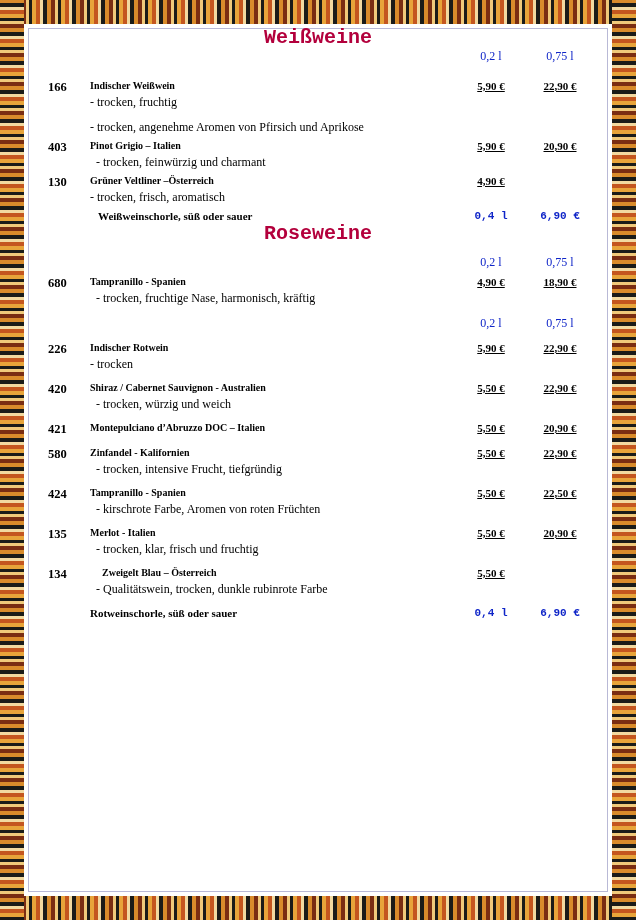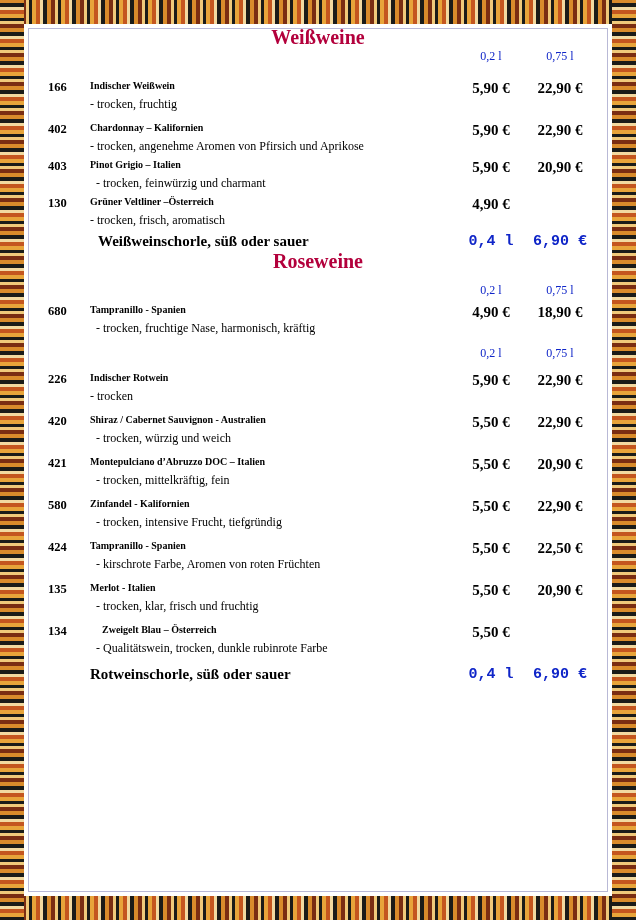--- a/index.html
+++ b/index.html
@@ -72,21 +72,21 @@
     box-sizing: border-box;
     padding: 0 10px;
   }
 
   h2.section-title {
     text-align: center;
     color: #b3003c;
     font-size: 20px;
     font-weight: bold;
     margin: 0;
-    font-family: Liberation Serif, serif;
+    font-family: Liberation Mono, monospace;
   }
   .sec-weiss  { margin-top: 12px; }
   .sec-rose   { margin-top: 22px; }
   .sec-rot    { margin-top: 28px; }
 
   table.wine-table {
     width: 100%;
     border-collapse: collapse;
     font-size: 12.5px;
   }
@@ -112,29 +112,30 @@
     white-space: nowrap;
   }
   .wine-desc {
     font-weight: normal;
     font-size: 12px;
     padding-left: 12px;
     margin-top: 12px;
   }
   .wine-desc.tight { padding-left: 6px; }
   .price {
-    font-size: 15px;
+    font-size: 11px;
     font-weight: bold;
+    text-decoration: underline;
   }
   .row-gap td { height: 10px; }
   .row-gap-sm td { height: 5px; }
 
   .schorle td {
     font-weight: bold;
-    font-size: 15px;
+    font-size: 11px;
   }
   .schorle .col-p1, .schorle .col-p2 { color: #0f25c8; font-family: Liberation Mono, monospace; }
   .schorle-w .col-name { padding-left: 8px; }
 
   .indent-name { padding-left: 0px; }
 </style>
 </head>
 <body>
 
 <div class="page-border">
@@ -171,26 +172,20 @@
         <td class="col-num"></td>
         <td class="col-name wine-desc">- trocken, fruchtig</td>
         <td class="col-p1"></td>
           <td class="col-p2"></td>
       </tr>
       <tr class="row-gap">
           <td colspan="4"></td>
         </tr>
 
       <tr>
-        <td class="col-num">402</td>
-        <td class="col-name wine-name">Chardonnay – Kalifornien</td>
-        <td class="col-p1 price">5,90 €</td>
-        <td class="col-p2 price">22,90 €</td>
-      </tr>
-      <tr>
         <td class="col-num"></td>
         <td class="col-name wine-desc">- trocken, angenehme Aromen von Pfirsich und Aprikose</td>
         <td class="col-p1"></td>
           <td class="col-p2"></td>
       </tr>
       <tr class="row-gap-sm">
           <td colspan="4"></td>
         </tr>
 
       <tr>
@@ -310,26 +305,20 @@
       <tr class="row-gap">
           <td colspan="4"></td>
         </tr>
 
       <tr>
         <td class="col-num">421</td>
         <td class="col-name wine-name">Montepulciano d’Abruzzo DOC – Italien</td>
         <td class="col-p1 price">5,50 €</td>
         <td class="col-p2 price">20,90 €</td>
       </tr>
-      <tr>
-        <td class="col-num"></td>
-        <td class="col-name wine-desc tight">- trocken, mittelkräftig, fein</td>
-        <td class="col-p1"></td>
-          <td class="col-p2"></td>
-      </tr>
       <tr class="row-gap">
           <td colspan="4"></td>
         </tr>
 
       <tr>
         <td class="col-num">580</td>
         <td class="col-name wine-name">Zinfandel - Kalifornien</td>
         <td class="col-p1 price">5,50 €</td>
         <td class="col-p2 price">22,90 €</td>
       </tr>

